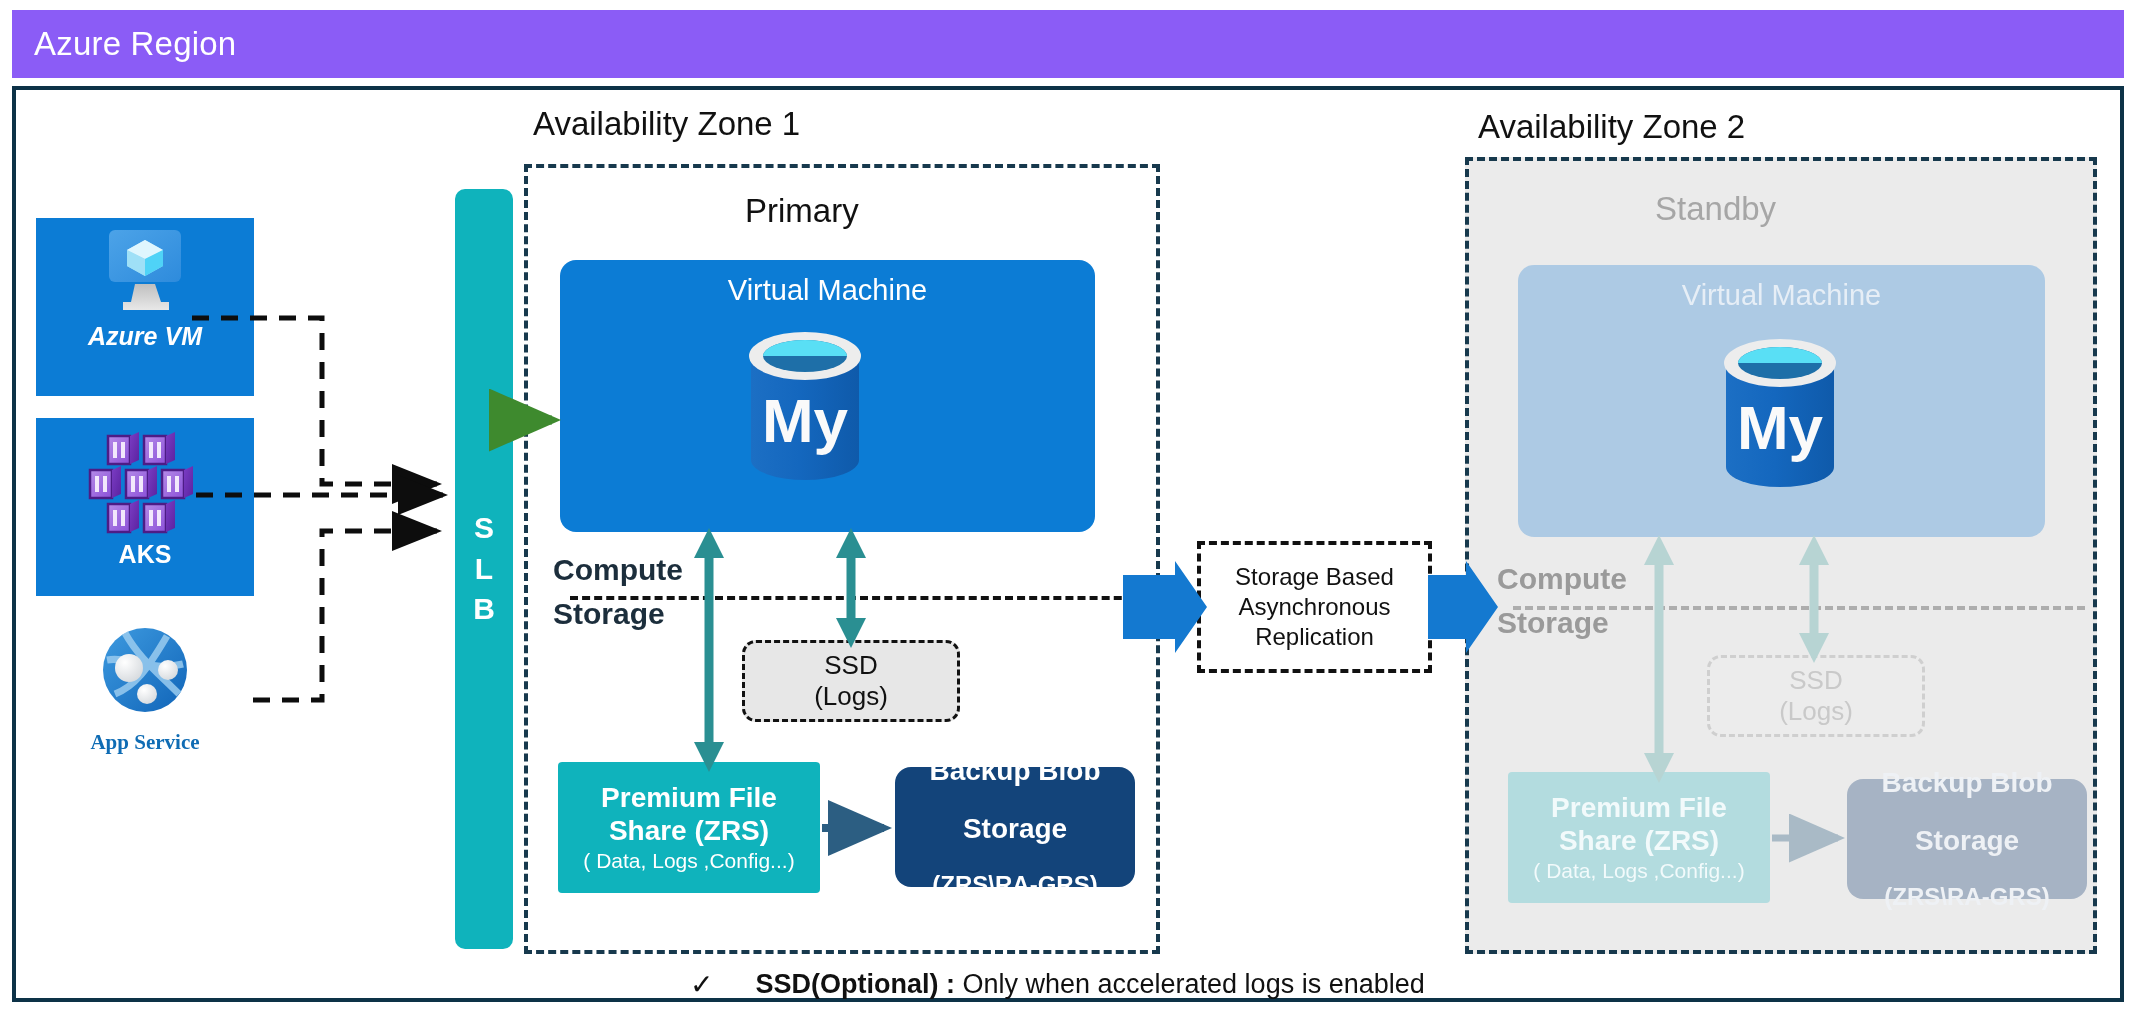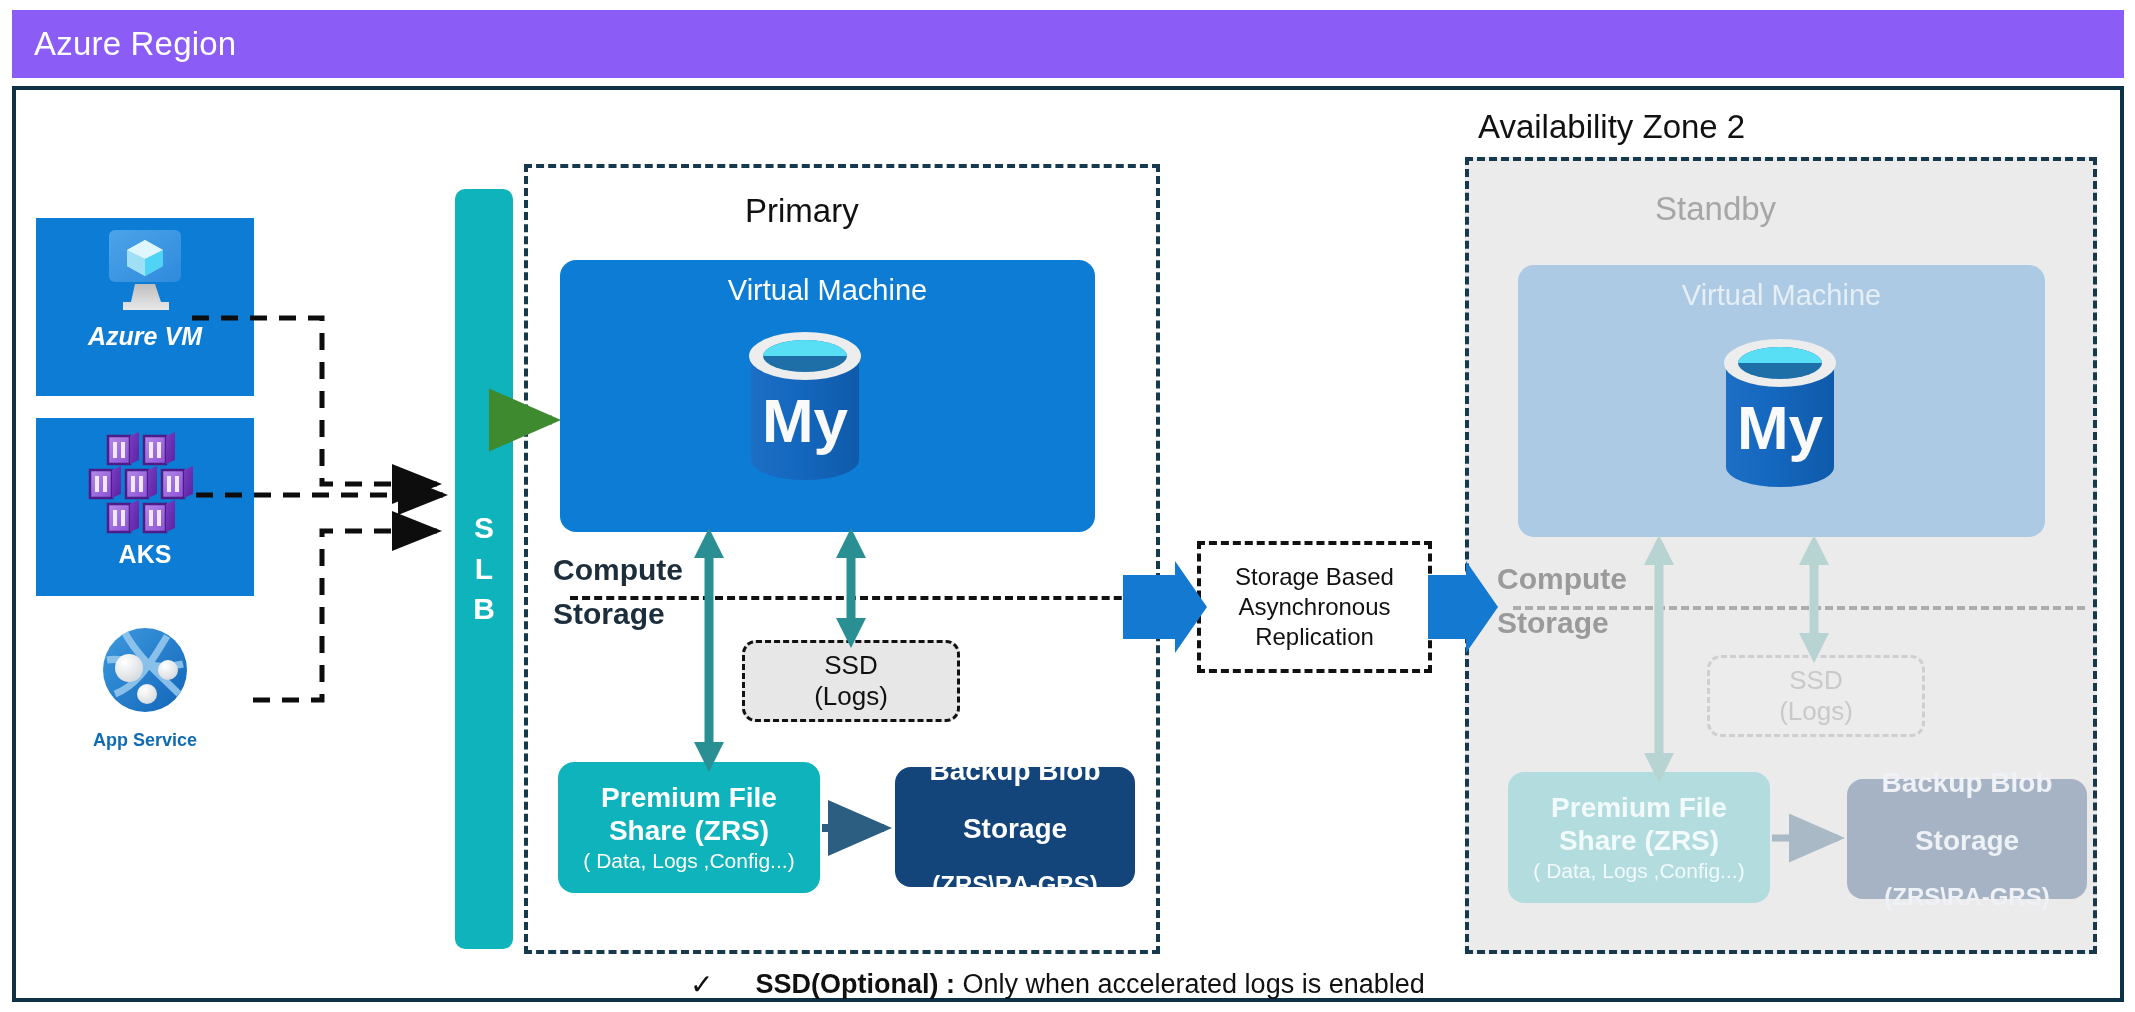--- a/index.html
+++ b/index.html
@@ -79,21 +79,21 @@
     display: flex; flex-direction: column; align-items: center; justify-content: center;
     text-align: center; line-height: 1.18;
   }
   #ssd1 { left: 742px; top: 640px; width: 218px; height: 82px;
           background: #e7e7e7; border: 3px dashed #111; color: #111; font-size: 26px; }
   #ssd2 { left: 1707px; top: 655px; width: 218px; height: 82px;
           background: #ececec; border: 3px dashed #cfcfcf; color: #c9c9c9; font-size: 26px; }
 
   
   .pfs {
-    position: absolute; border-radius: 16px; color: #fff;
+    position: absolute; border-radius: 4px; color: #fff;
     display: flex; flex-direction: column; align-items: center; justify-content: center;
     text-align: center;
   }
   #pfs1 { left: 558px; top: 762px; width: 262px; height: 131px; background:#0fb3bc; }
   #pfs2 { left: 1508px; top: 772px; width: 262px; height: 131px; background:#b3dcdf; }
   .pfs-main { font-size: 28px; font-weight: 700; line-height: 1.15; }
   .pfs-sub  { font-size: 21px; font-weight: 400; margin-top: 2px; }
   #pfs2 .pfs-main, #pfs2 .pfs-sub { color:#f2fafb; }
 
   
@@ -123,21 +123,21 @@
     display: flex; flex-direction: column; align-items: center; justify-content: flex-start;
   }
   #tile-vm  { left: 36px; top: 218px; font-style: italic; }
   #tile-aks { left: 36px; top: 418px; }
   .svc-label { color: #ffffff; font-size: 25px; font-weight: 700; }
   #tile-app {
     position: absolute; left: 36px; top: 620px; width: 218px; height: 160px;
     display: flex; flex-direction: column; align-items: center; justify-content: flex-start;
     background: transparent;
   }
-  #tile-app .svc-label { color:#0f6cb4; font-size: 18px; font-weight: 700; }
+  #tile-app .svc-label { color:#0f6cb4; font-size: 21px; font-weight: 700; font-family: Liberation Serif, serif; }
 
   
   #repl-box {
     position: absolute; left: 1197px; top: 541px; width: 235px; height: 132px;
     border: 4px dashed #111; background: #ffffff;
     display: flex; align-items: center; justify-content: center; text-align: center;
     font-size: 24px; color:#111; line-height: 1.25;
   }
 
   
@@ -158,20 +158,21 @@
 </head>
 <body>
 
 <div id="root">
 
   <div class="region-header">
     <span>Azure Region</span>
   </div>
   <div class="region-body"></div>
 
+  <div class="zone-title" id="zone1-title">Availability Zone 1</div>
   <div class="zone-title" id="zone2-title">Availability Zone 2</div>
 
   <div class="zone-box" id="zone1-box"></div>
   <div class="zone-box" id="zone2-box"></div>
 
   <div class="sub-head" id="primary-label">Primary</div>
   <div class="sub-head" id="standby-label">Standby</div>
 
   <div class="svc-tile" id="tile-vm">
     <span style="margin-top:10px;">

